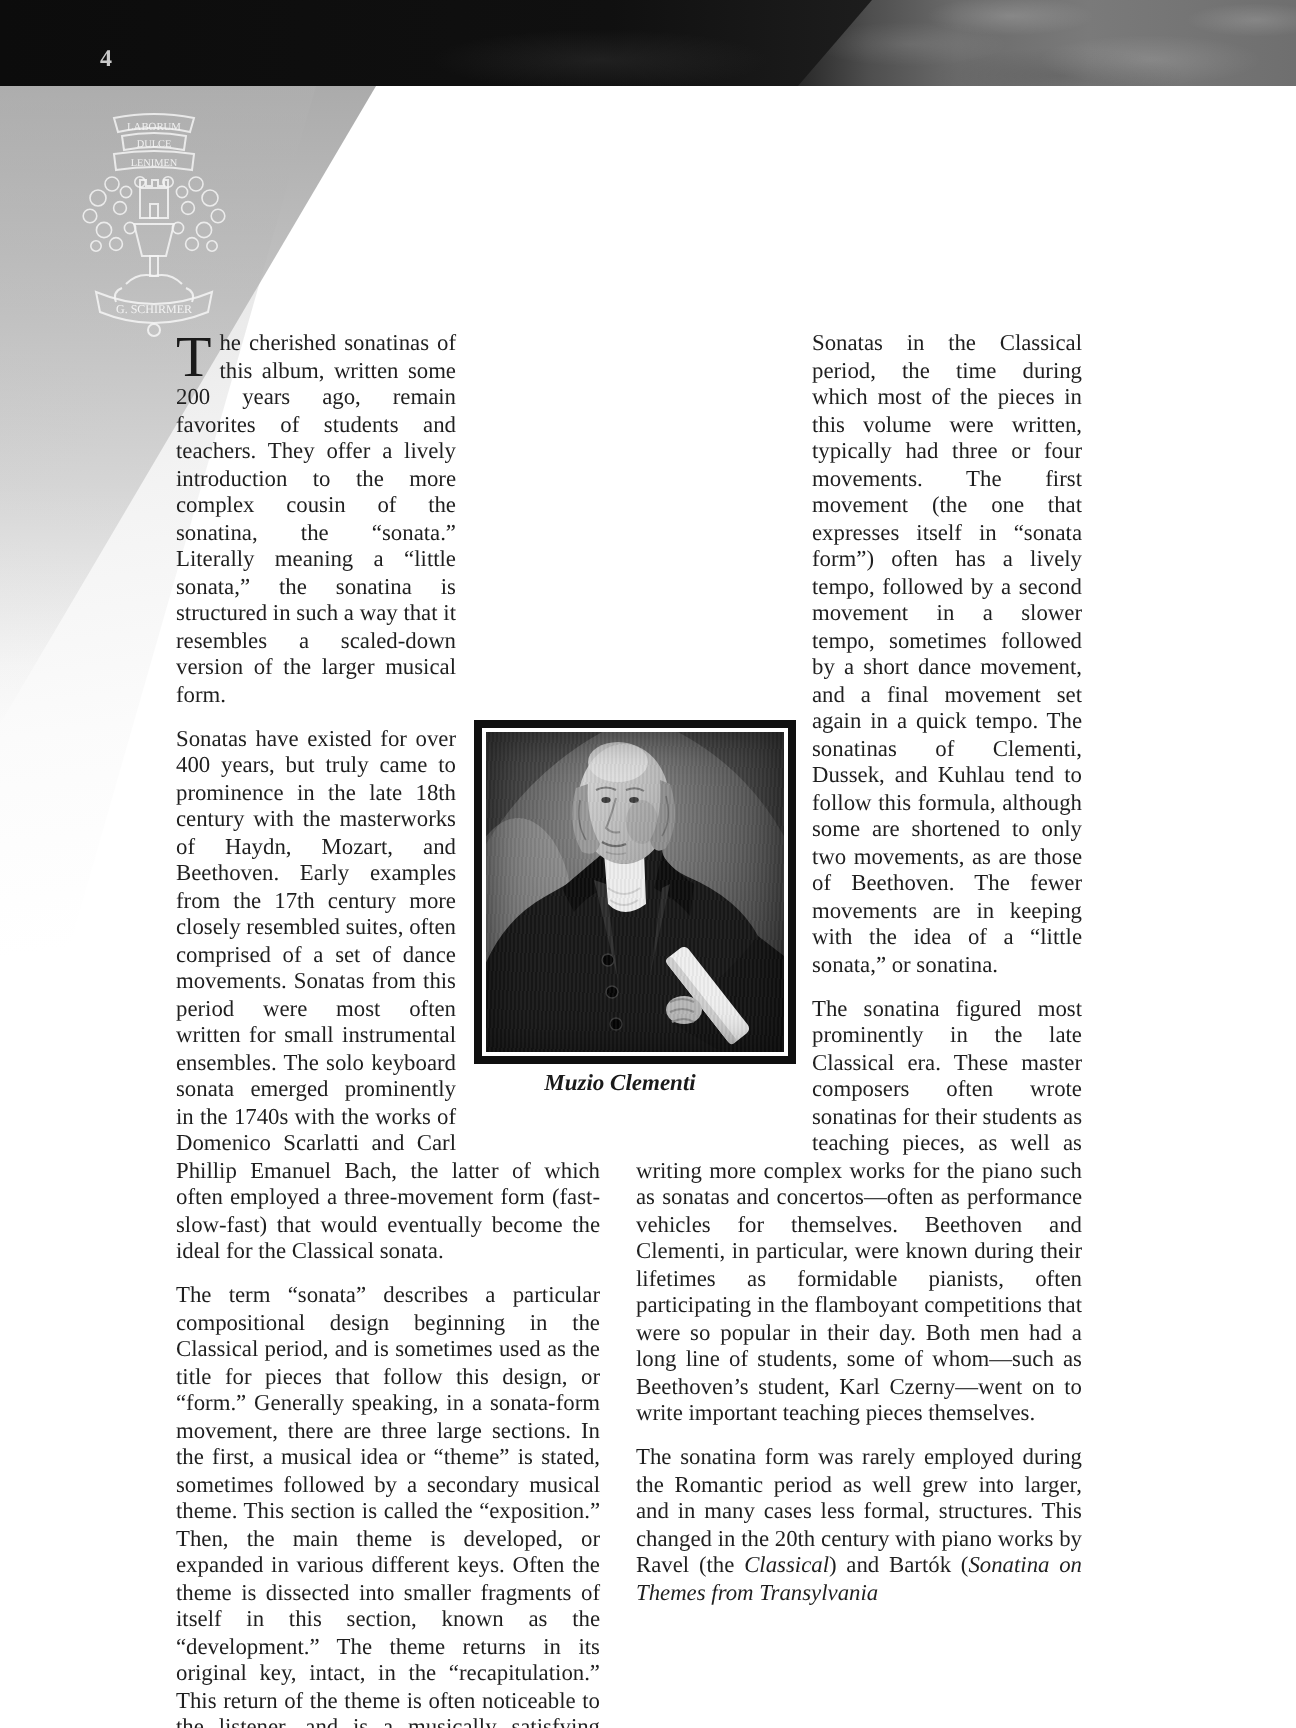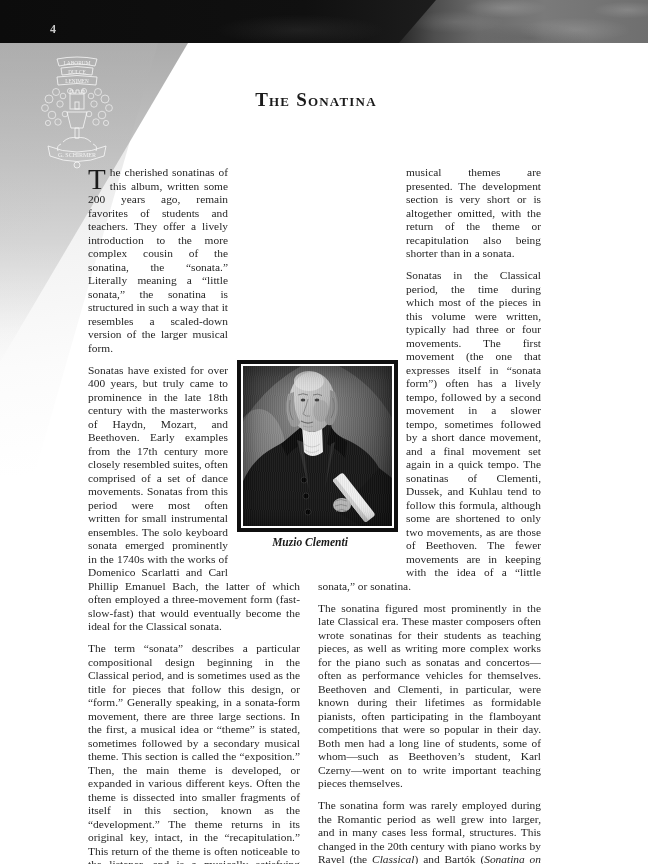--- a/index.html
+++ b/index.html
@@ -118,34 +118,32 @@
       <path d="M28,88 Q34,82 42,84 Q50,82 56,88"></path>
       <path d="M26,90 q-5,2 -3,7 M58,90 q5,2 3,7"></path>
 
       <path d="M13,92 Q42,104 71,92 L69,102 Q42,113 15,102 Z"></path>
       <text x="42" y="102.5" font-size="6" text-anchor="middle" stroke="none">G. SCHIRMER</text>
       <circle cx="42" cy="111" r="3"></circle>
     </svg>
   </div>
 
   <div class="title-block">
-    <div class="page-subtitle">The Sonatina</div>
   </div>
 
   <div class="col col-left">
     <span class="spacer-r"></span>
     <p><span class="dropcap">T</span><span>he cherished sonatinas of this album, written some 200 years ago, remain favorites of students and teachers. They offer a lively introduction to the more complex cousin of the sonatina, the “sonata.” Literally meaning a “little sonata,” the sonatina is structured in such a way that it resembles a scaled-down version of the larger musical form.</span></p>
     <p>Sonatas have existed for over 400 years, but truly came to prominence in the late 18th century with the masterworks of Haydn, Mozart, and Beethoven. Early examples from the 17th century more closely resembled suites, often comprised of a set of dance movements. Sonatas from this period were most often written for small instrumental ensembles. The solo keyboard sonata emerged prominently in the 1740s with the works of Domenico Scarlatti and Carl Phillip Emanuel Bach, the latter of which often employed a three-movement form (fast-slow-fast) that would eventually become the ideal for the Classical sonata.</p>
     <p>The term “sonata” describes a particular compositional design beginning in the Classical period, and is sometimes used as the title for pieces that follow this design, or “form.” Generally speaking, in a sonata-form movement, there are three large sections. In the first, a musical idea or “theme” is stated, sometimes followed by a secondary musical theme. This section is called the “exposition.” Then, the main theme is developed, or expanded in various different keys. Often the theme is dissected into smaller fragments of itself in this section, known as the “development.” The theme returns in its original key, intact, in the “recapitulation.” This return of the theme is often noticeable to the listener, and is a musically satisfying moment in the composition.</p>
 
   </div>
 
   <div class="col col-right">
     <span class="spacer-l"></span>
-    <p>musical themes are presented. The development section is very short or is altogether omitted, with the return of the theme or recapitulation also being shorter than in a sonata.</p>
     <p>Sonatas in the Classical period, the time during which most of the pieces in this volume were written, typically had three or four movements. The first movement (the one that expresses itself in “sonata form”) often has a lively tempo, followed by a second movement in a slower tempo, sometimes followed by a short dance movement, and a final movement set again in a quick tempo. The sonatinas of Clementi, Dussek, and Kuhlau tend to follow this formula, although some are shortened to only two movements, as are those of Beethoven. The fewer movements are in keeping with the idea of a “little sonata,” or sonatina.</p>
     <p>The sonatina figured most prominently in the late Classical era. These master composers often wrote sonatinas for their students as teaching pieces, as well as writing more complex works for the piano such as sonatas and concertos—often as performance vehicles for themselves. Beethoven and Clementi, in particular, were known during their lifetimes as formidable pianists, often participating in the flamboyant competitions that were so popular in their day. Both men had a long line of students, some of whom—such as Beethoven’s student, Karl Czerny—went on to write important teaching pieces themselves.</p>
     <p><span>The sonatina form was rarely employed during the Romantic period as well grew into larger, and in many cases less formal, structures. This changed in the 20th century with piano works by Ravel (the </span><i>Classical</i><span>) and Bartók (</span><i>Sonatina on Themes from Transylvania</i></p>
 
   </div>
 
   <div class="portrait">
     <div class="frame">
       <div class="frame-inner">
         <svg width="149" height="160" viewBox="0 0 149 160">

